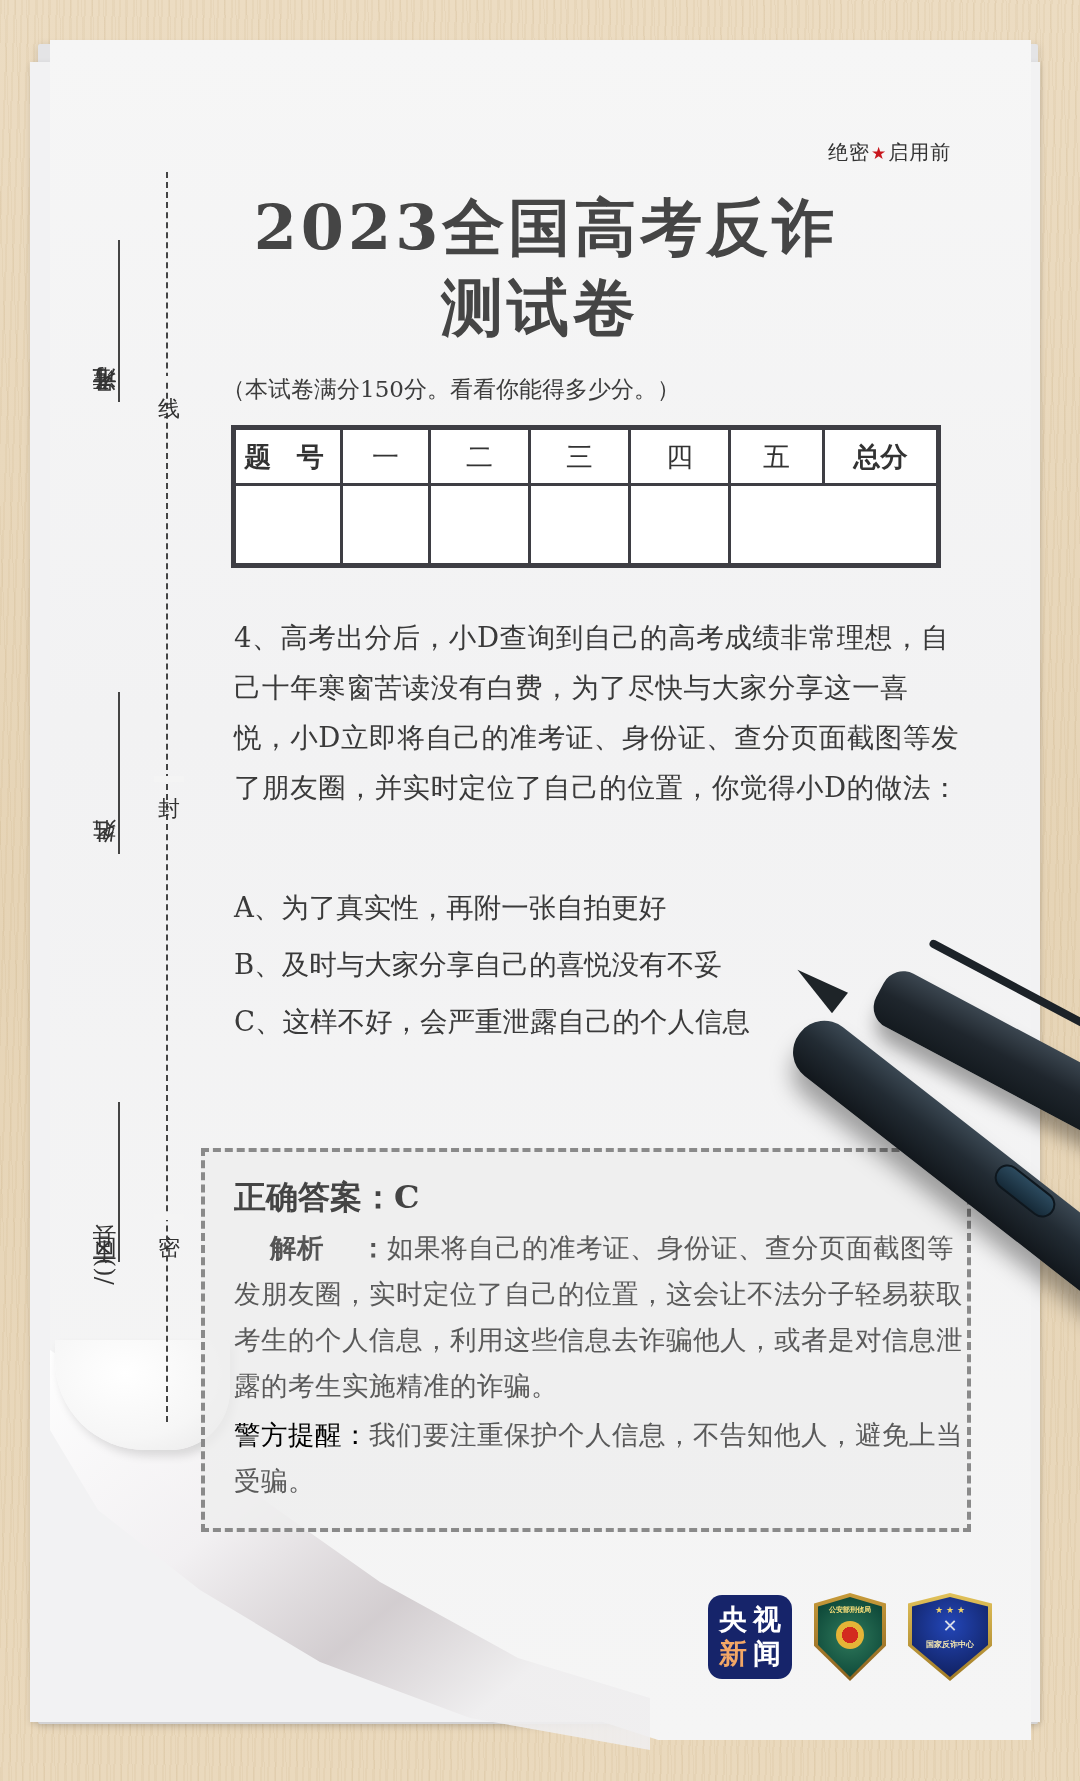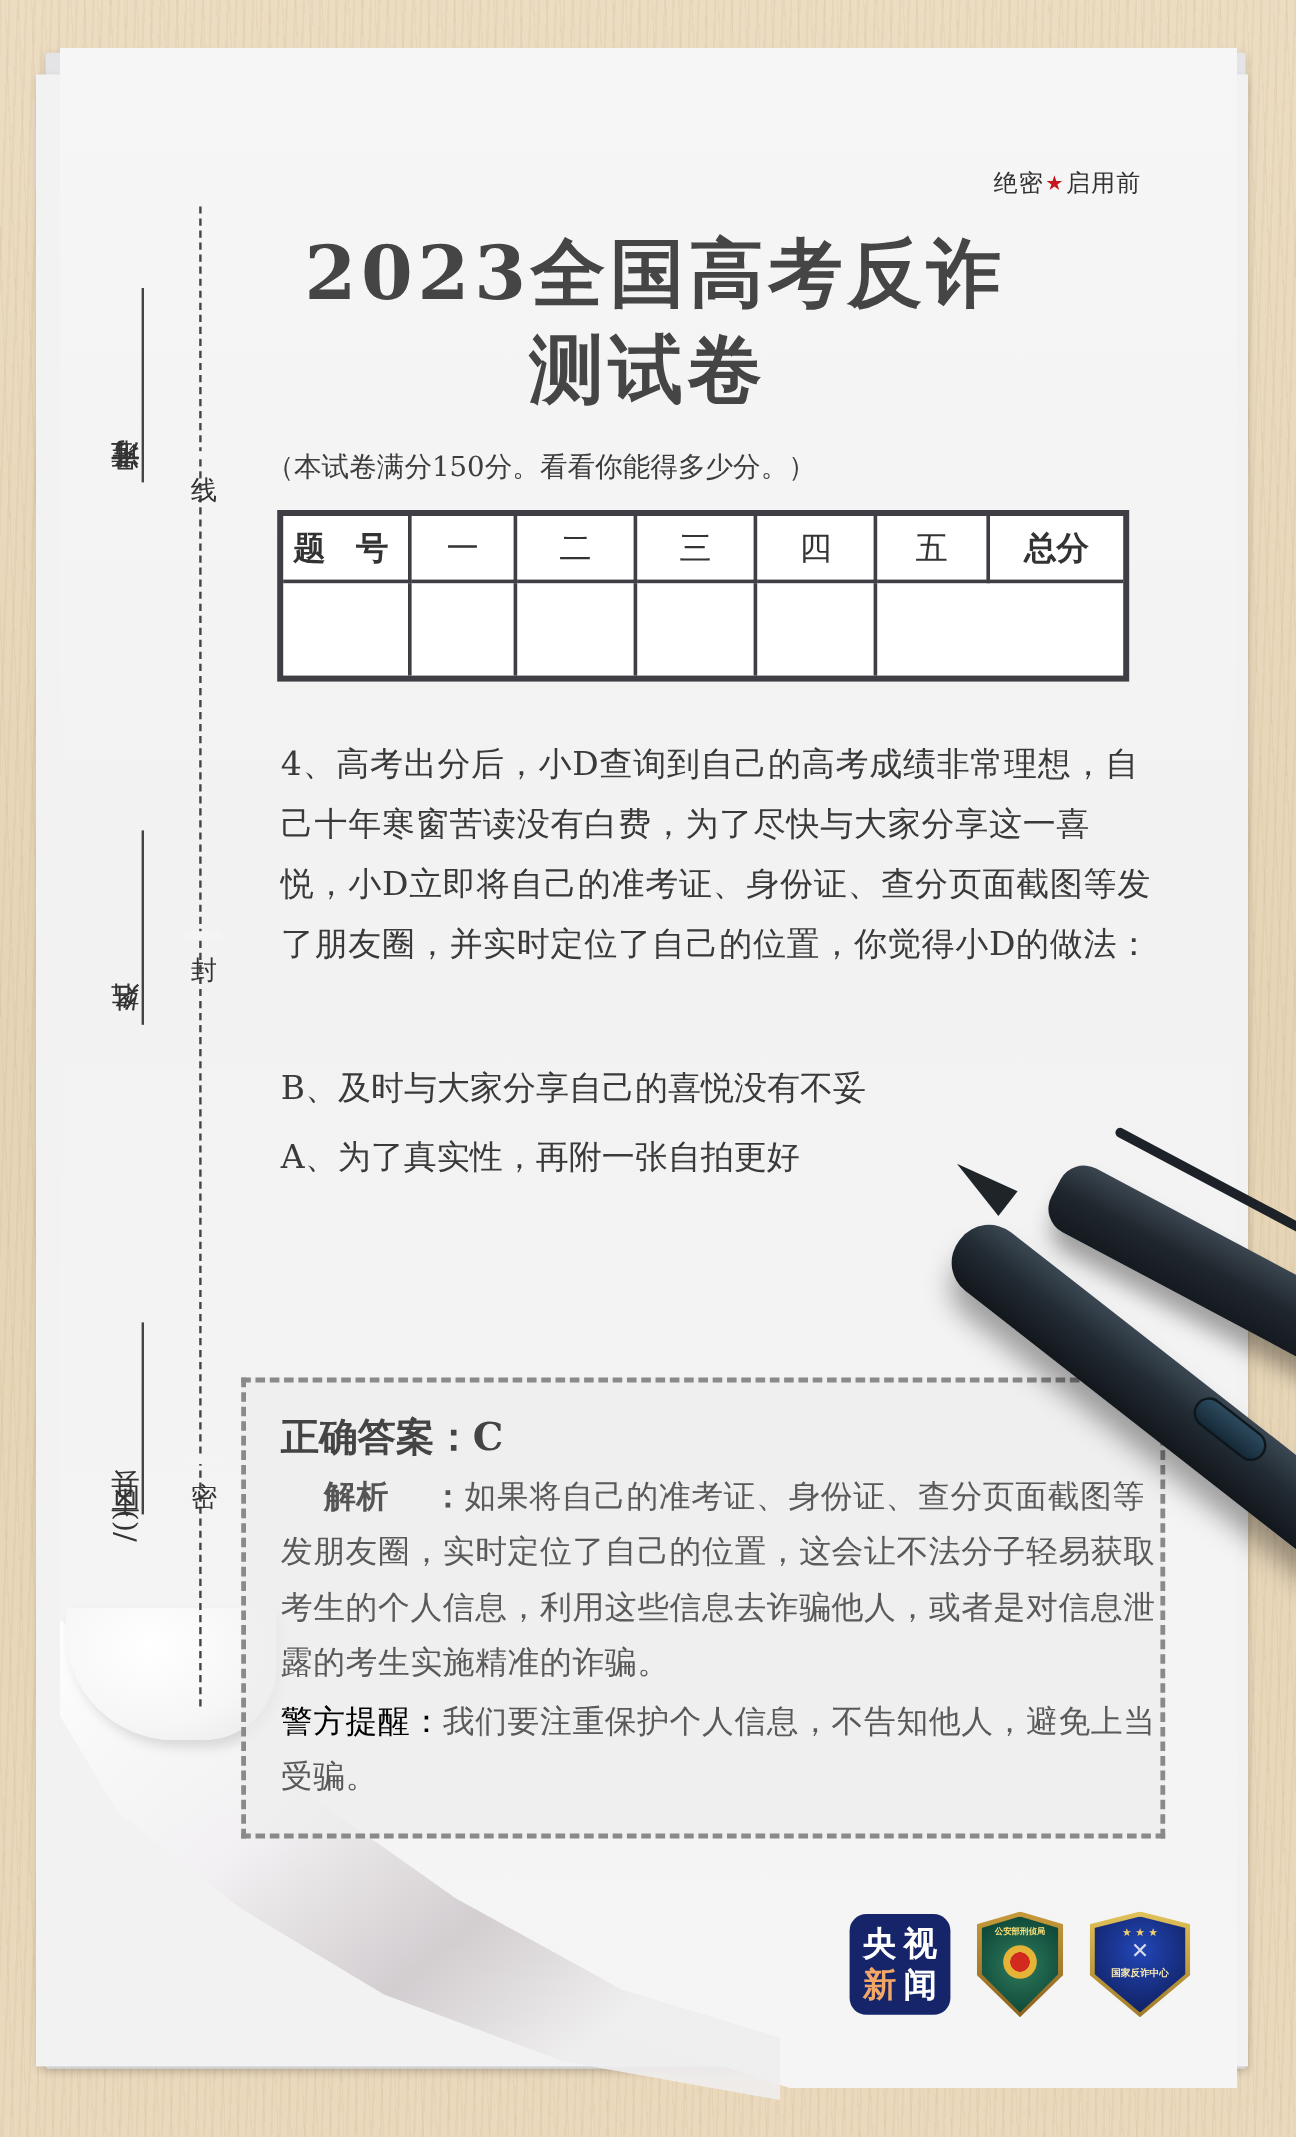--- a/index.html
+++ b/index.html
@@ -238,22 +238,23 @@
 
 <div class="side-label" style="top:410px;">准考证号</div>
 <div class="side-line" style="top:240px; height:162px;"></div>
 <div class="side-label" style="top:862px;">姓名</div>
 <div class="side-line" style="top:692px; height:162px;"></div>
 <div class="side-label" style="top:1258px;">市/区(县)</div>
 <div class="side-line" style="top:1102px; height:160px;"></div>
 
 <div class="question">4、高考出分后，小D查询到自己的高考成绩非常理想，自己十年寒窗苦读没有白费，为了尽快与大家分享这一喜悦，小D立即将自己的准考证、身份证、查分页面截图等发了朋友圈，并实时定位了自己的位置，你觉得小D的做法：</div>
 <div class="options">
+  <div class="opt">A、为了真实性，再附一张自拍更好</div>
   <div class="opt">B、及时与大家分享自己的喜悦没有不妥</div>
-  <div class="opt">A、为了真实性，再附一张自拍更好</div>
+  <div class="opt">C、这样不好，会严重泄露自己的个人信息</div>
 </div>
 
 <div class="answer-box"></div>
 <div class="answer-title">
   <span>正确答案：</span><span>C</span>
 </div>
 <div class="analysis">
   <b>解析</b><b>：</b><span>如果将自己的准考证、身份证、查分页面截图等发朋友圈，实时定位了自己的位置，这会让不法分子轻易获取考生的个人信息，利用这些信息去诈骗他人，或者是对信息泄露的考生实施精准的诈骗。</span>
 </div>
 <div class="warning">

